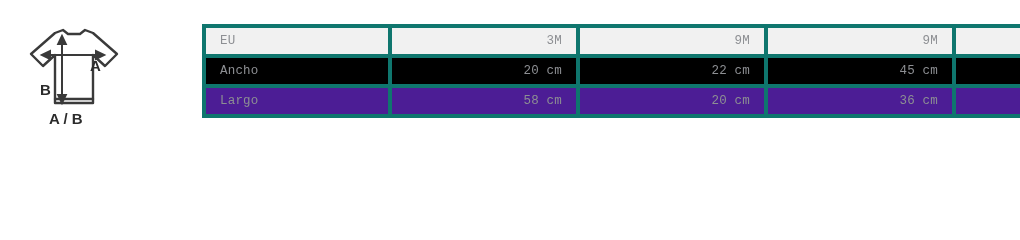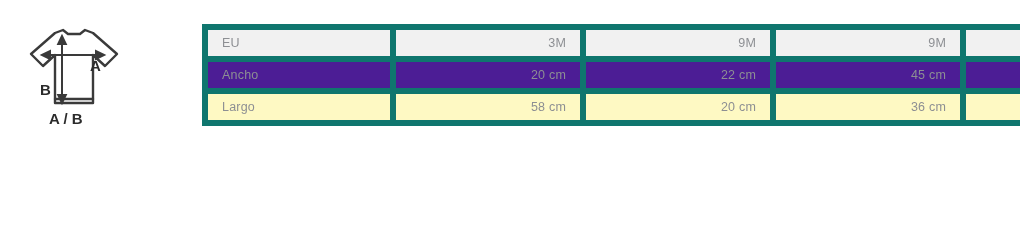--- a/index.html
+++ b/index.html
@@ -40,48 +40,49 @@
     top: 24px;
     width: 778px;
   }
   table.size-table {
     border-collapse: collapse;
     width: 778px;
     table-layout: fixed;
   }
   table.size-table td,
   table.size-table th {
-    border: 6px solid #0f766e;
+    border: 4px solid #0f766e;
     height: 26px;
     padding: 0 14px;
     font-size: 12.5px;
     font-weight: normal;
     color: #8d8f93;
     letter-spacing: 0.2px;
     white-space: nowrap;
     overflow: hidden;
+    font-family: Liberation Mono, monospace;
   }
   table.size-table .col-label {
     width: 154px;
     text-align: left;
   }
   table.size-table .col-size {
     width: 156px;
     text-align: right;
   }
   tr.row-head td,
   tr.row-head th {
     background: #f1f1f1;
   }
   tr.row-odd td {
-    background: #4c1d95;
+    background: #000000;
     margin-left: 34px;
   }
   tr.row-even td {
-    background: #fef9c3;
+    background: #4c1d95;
   }
 </style>
 </head>
 <body>
 
 <div class="page">
 
   <div class="diagram">
     <svg width="200" height="141" viewBox="0 0 200 141" xmlns="http://www.w3.org/2000/svg">
       <g fill="none" stroke="#3a3a3a" stroke-width="2.4" stroke-linejoin="round" stroke-linecap="round">

